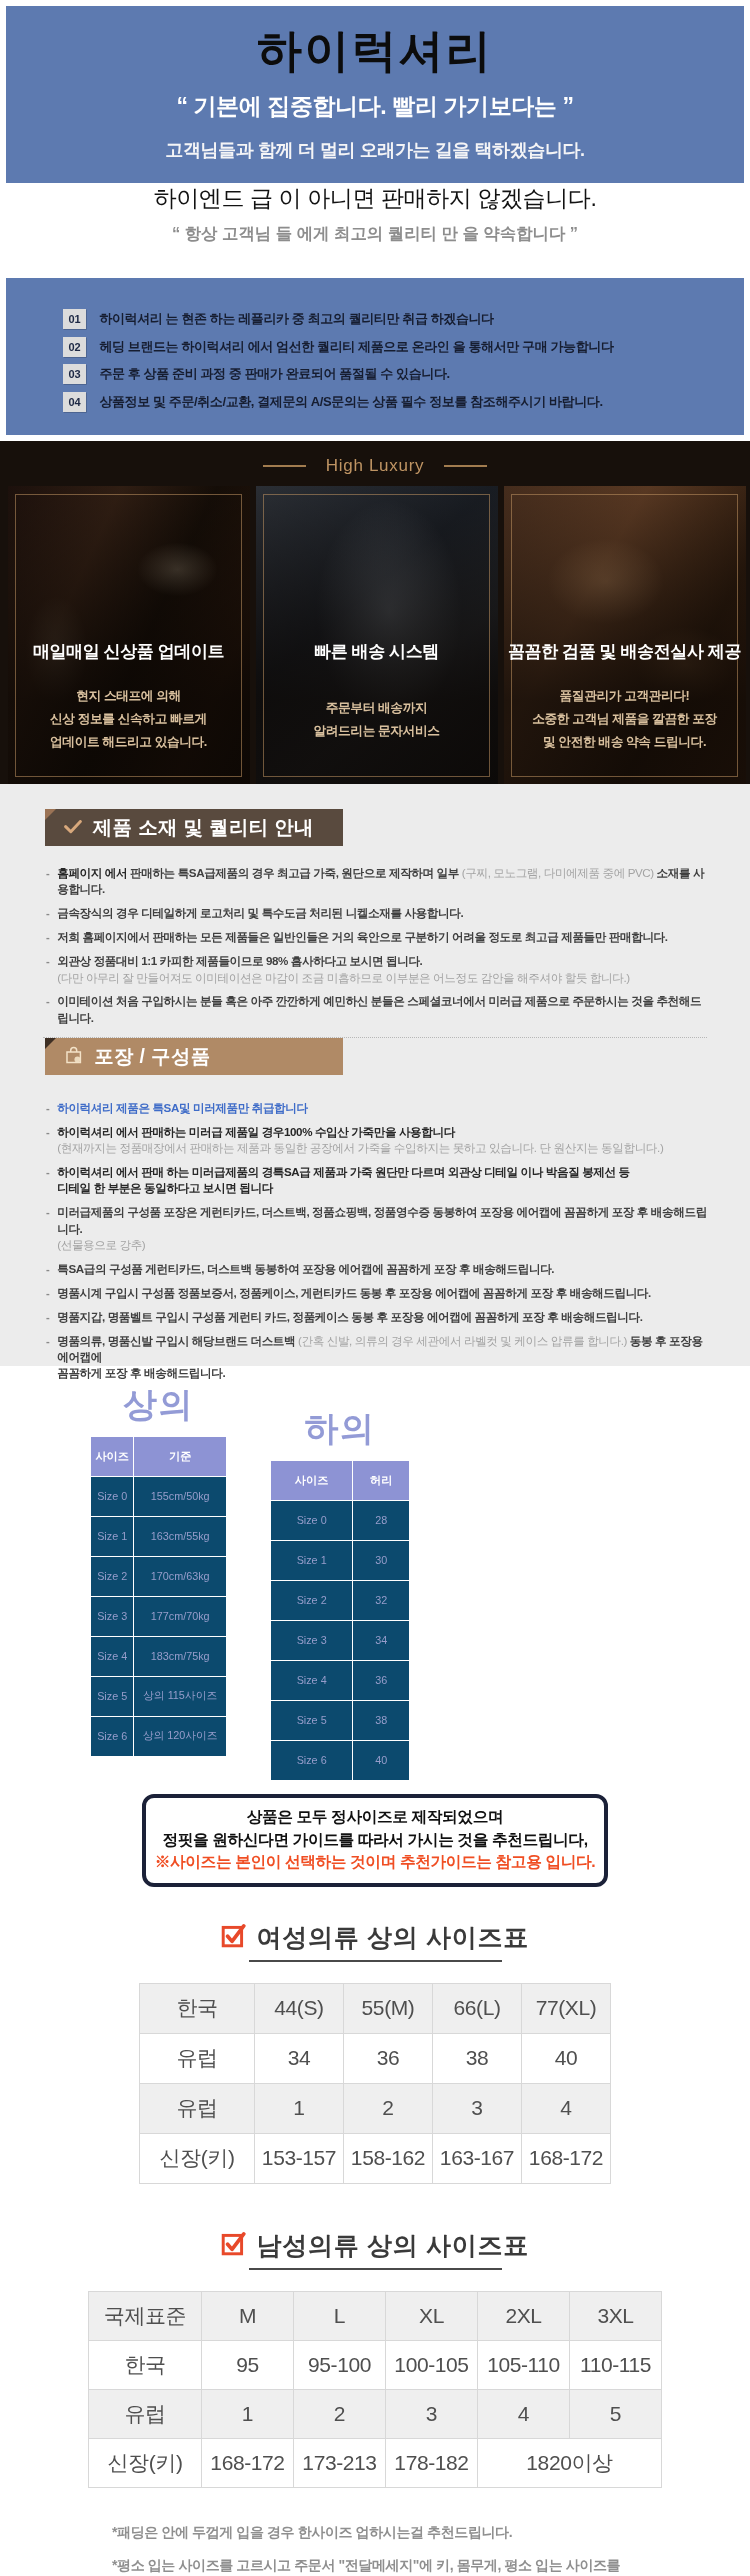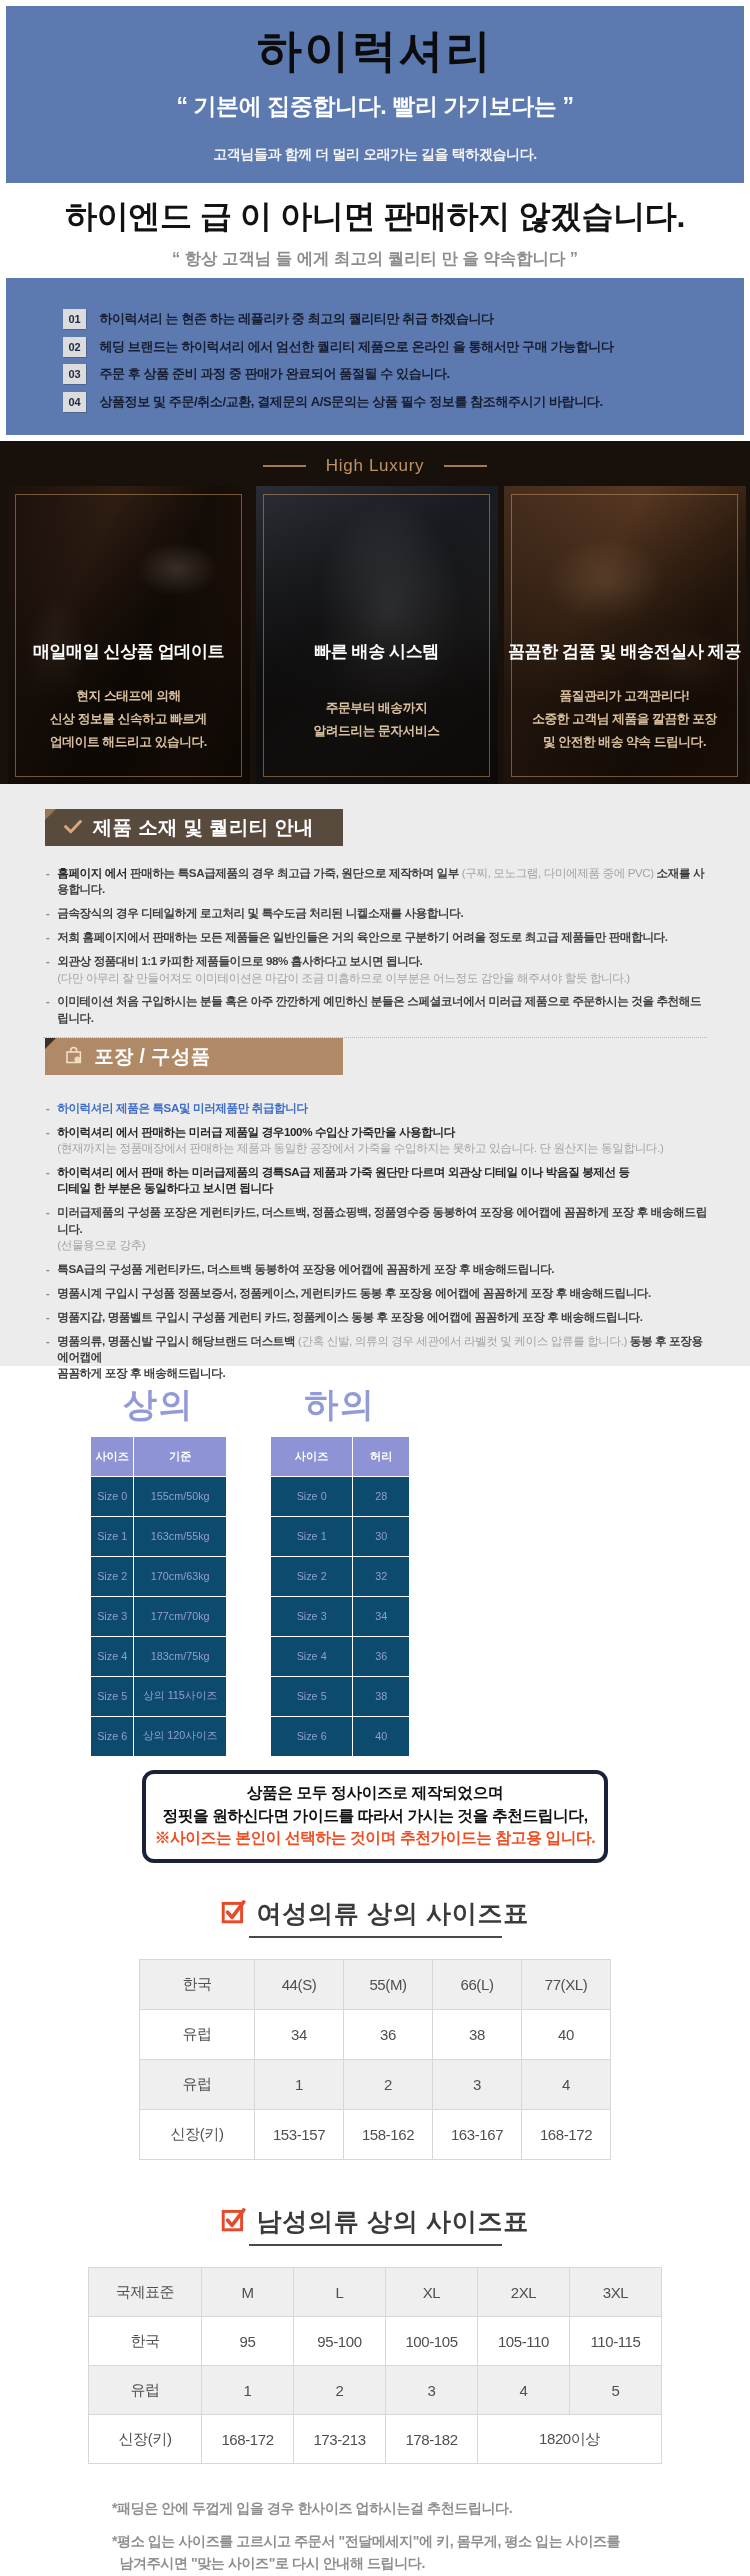--- a/index.html
+++ b/index.html
@@ -3,23 +3,23 @@
 <meta charset="utf-8">
 <style>
   html,body{margin:0;padding:0;background:#fff;}
   body{font-family:"Liberation Sans",sans-serif;}
   .page{position:relative;width:750px;height:2576px;margin:0 auto;background:#fff;overflow:hidden;}
 
   
   .hero-blue{margin:6px 6px 0;height:177px;background:#5d7ab0;text-align:center;box-sizing:border-box;}
   .brand{padding-top:15px;font-size:45px;font-weight:800;color:#0c0c0c;letter-spacing:2.2px;}
   .q1{margin-top:10.4px;font-size:23px;font-weight:800;color:#ffffff;letter-spacing:-0.4px;}
-  .q2{margin-top:24px;font-size:14px;font-weight:700;color:#f4f4f6;letter-spacing:-0.4px;}
+  .q2{margin-top:16px;font-size:18px;font-weight:700;color:#f4f4f6;letter-spacing:-0.4px;}
   .hero-white{height:95px;text-align:center;}
-  .headline{padding-top:12px;font-size:32px;font-weight:700;color:#121212;letter-spacing:-0.4px;}
+  .headline{font-size:23px;font-weight:400;color:#121212;letter-spacing:-0.4px;}
   .subq{margin-top:9px;font-size:16.4px;font-weight:700;color:#8d8d8d;}
 
   
   .notice-blue{margin:0 6px;height:157px;background:#5d7ab0;padding:31px 0 0 57px;box-sizing:border-box;}
   .notice-row{display:flex;align-items:center;margin-bottom:7.5px;}
   .notice-num{flex:0 0 auto;width:23px;height:20px;background:#dcdcdc;color:#1d2844;font-weight:800;font-size:11px;
     display:flex;align-items:center;justify-content:center;margin-right:13.4px;box-shadow:0.7px 0.7px 0 rgba(0,0,0,.25);}
   .notice-text{font-size:13px;font-weight:800;color:#161d30;letter-spacing:-0.4px;}
 
   
@@ -65,37 +65,37 @@
   .seg-blue{color:#3f6cc8;font-weight:700;}
   .dotted{margin:10.4px auto 0;width:664px;border-top:1.5px dotted #b7b7b7;}
   .mt-box2{}
   .mt-bul2{margin-top:25px;}
 
   
   .white-zone{background:#fff;}
   .tables-row{display:flex;padding-left:90px;padding-top:16.4px;}
   .size-col{text-align:center;}
   .size-col.first{width:137px;}
-  .size-col.second{width:140px;margin-left:43px;}
+  .size-col.second{width:140px;margin-left:43px;margin-top:24px;}
   .size-title{font-size:34px;font-weight:800;color:#939bd6;margin-bottom:7.5px;letter-spacing:1.5px;}
   table.size{border-collapse:separate;border-spacing:1.5px;width:100%;}
   table.size th{background:#8d93d4;color:#fff;font-size:11.2px;font-weight:700;height:37px;}
   table.size td{background:#0c4a6e;color:#979dcb;font-size:10.8px;height:37px;text-align:center;}
 
   
   .warn{margin:13.4px auto 0;width:466px;box-sizing:border-box;border:4.5px solid #1b2138;border-radius:12px;background:#fff;text-align:center;padding:8.2px 0 9px;}
   .warn-line{font-size:15.7px;font-weight:800;color:#101010;line-height:22.4px;letter-spacing:-0.4px;}
   .warn-line.red{color:#f04e23;}
 
   
   .chk-title{margin-top:34px;display:flex;justify-content:center;align-items:center;gap:10.4px;}
   .chk-txt{font-size:25px;font-weight:800;color:#3a3a3a;letter-spacing:0.7px;}
   .t-underline{width:253px;height:2.2px;background:#4a4a4a;margin:6px auto 0;}
   table.std{border-collapse:collapse;margin:21px auto 0;}
-  table.std td{border:0.7px solid #d8d8d8;font-size:15px;color:#4f4f4f;text-align:center;letter-spacing:-0.4px;}
+  table.std td{border:0.7px solid #d8d8d8;font-size:21px;color:#4f4f4f;text-align:center;letter-spacing:-0.4px;}
   table.women td{height:47px;}
   table.men td{height:46px;margin-top:43px;}
   table.std tr.odd td{background:#efefef;}
   table.std tr.even td{background:#ffffff;}
   .mt-men{margin-top:45px;}
 
   
   .foots{margin:33px 0 0 112px;}
   .foot{margin-bottom:10.4px;font-size:14px;line-height:22.4px;color:#8f8f8f;font-weight:600;letter-spacing:-0.4px;}
   .foot .cont{padding-left:7.5px;}

